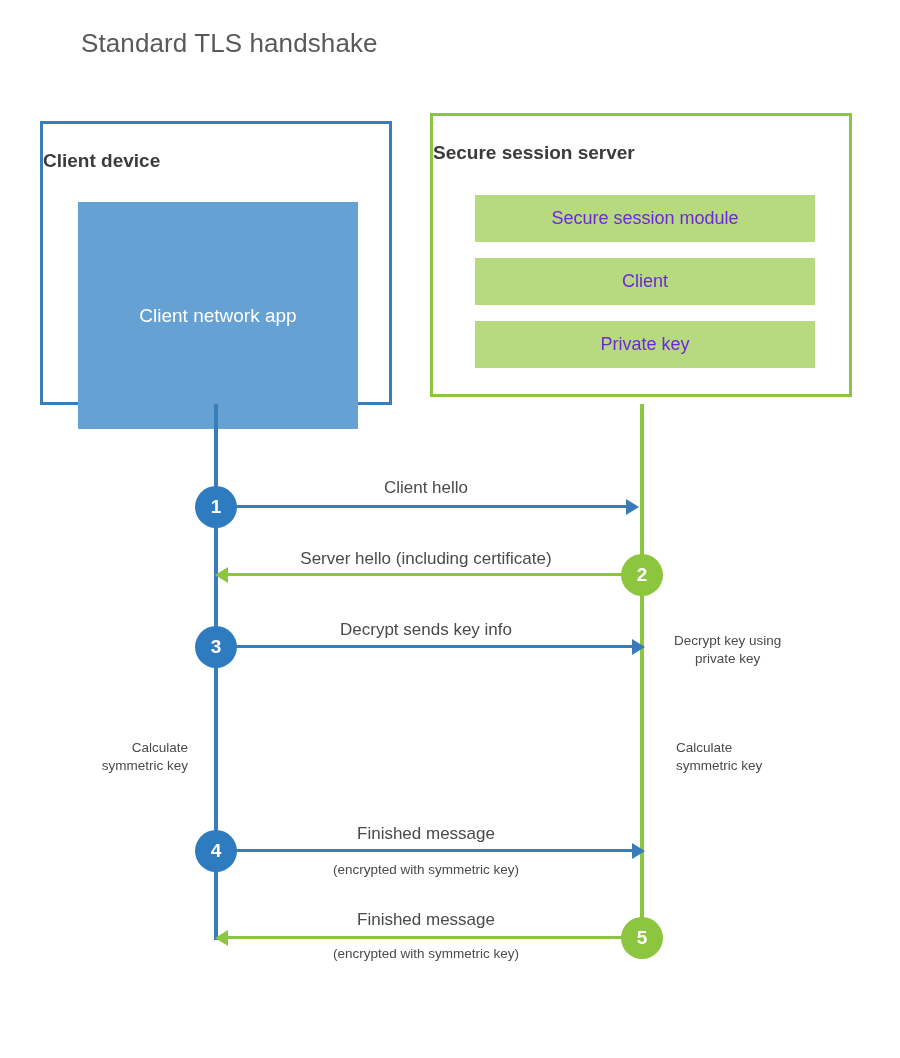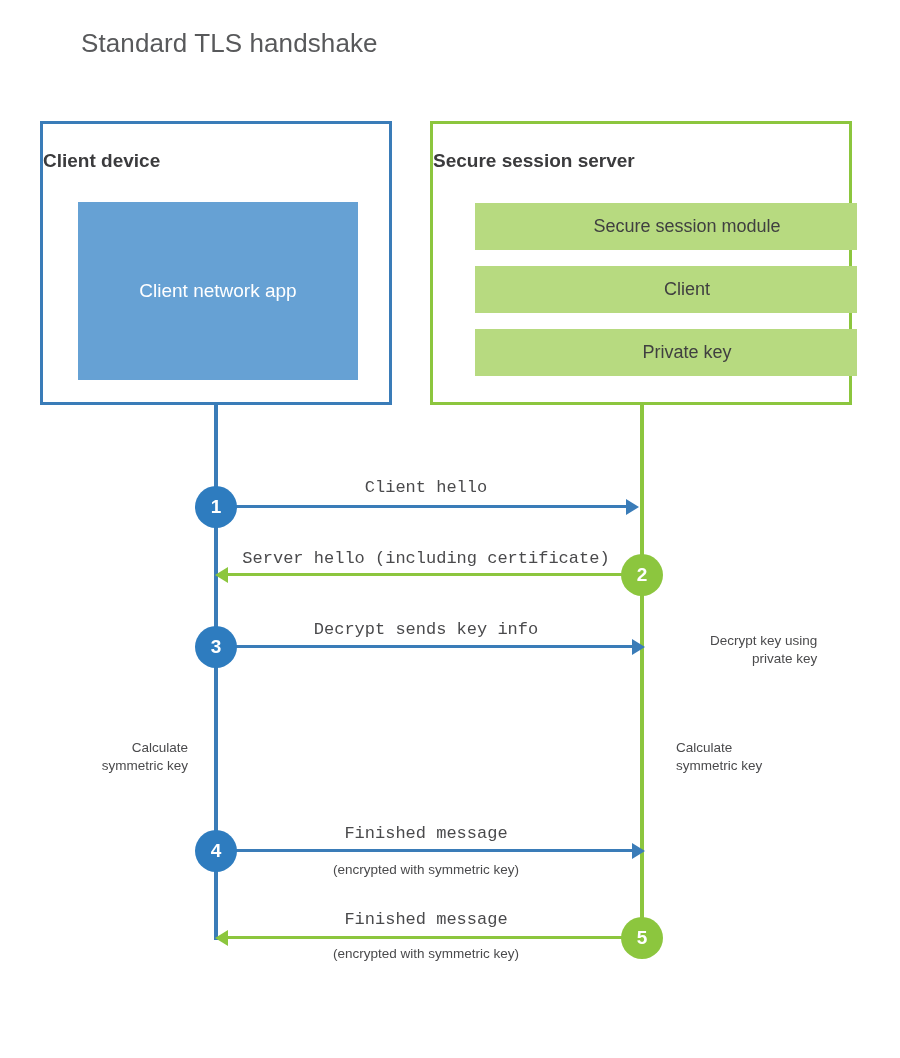--- a/index.html
+++ b/index.html
@@ -39,65 +39,64 @@
   }
   #client-box {
     left: 40px;
     top: 121px;
     width: 352px;
     height: 284px;
     border: 3px solid #3a7cb8;
   }
   #server-box {
     left: 430px;
-    top: 121px;
+    top: 113px;
     width: 422px;
     height: 284px;
     border: 3px solid #8cc63e;
   }
   .party-title {
     position: absolute;
     left: 0;
     right: 0;
     top: 26px;
     text-align: left;
     font-size: 19px;
     font-weight: bold;
     color: #3b3b3d;
   }
   #client-app-block {
     position: absolute;
     left: 35px;
     top: 78px;
     width: 280px;
-    height: 178px;
+    height: 227px;
     background: #66a1d4;
     color: #ffffff;
     font-size: 19px;
     display: flex;
     align-items: center;
     justify-content: center;
     text-align: center;
     line-height: 1.35;
     padding: 0 18px;
     box-sizing: border-box;
   }
   .server-module {
     position: absolute;
     left: 42px;
     width: 340px;
     height: 47px;
     background: #b7da80;
-    color: #404040;
+    color: #6d28d9;
     font-size: 18px;
     display: flex;
     align-items: center;
     justify-content: center;
     text-align: center;
-    padding-left: 42px;
   }
   #server-module-0 { top: 79px; }
   #server-module-1 { top: 142px; }
   #server-module-2 { top: 205px; }
 
   
   .lifeline {
     position: absolute;
     width: 4px;
   }
@@ -168,21 +167,20 @@
   #arrow-5-line  { left: 228px; top: 936px; width: 396px; }
   #arrow-5-head  { left: 215px; top: 930px; }
 
   
   .msg-label {
     position: absolute;
     font-size: 17px;
     color: #4a4a4c;
     text-align: center;
     white-space: nowrap;
-    font-family: Liberation Mono, monospace;
   }
   .msg-sub {
     position: absolute;
     font-size: 13.5px;
     color: #4a4a4c;
     text-align: center;
     white-space: nowrap;
   }
   #msg-1-label { left: 216px; width: 420px; top: 478px; }
   #msg-2-label { left: 216px; width: 420px; top: 549px; }
@@ -194,21 +192,21 @@
   #msg-5-sub   { left: 216px; width: 420px; top: 946px; }
 
   
   .side-note {
     position: absolute;
     font-size: 13.5px;
     color: #4a4a4c;
     line-height: 1.3;
     white-space: pre-line;
   }
-  #note-decrypt        { left: 674px; top: 632px; text-align: right; margin-left: 36px; }
+  #note-decrypt        { left: 674px; top: 632px; text-align: center; }
   #note-calc-server    { left: 676px; top: 739px; text-align: left; }
   #note-calc-client    { left: 10px; top: 739px; width: 178px; text-align: right; }
 </style>
 </head>
 <body>
 
 <div id="diagram-root">
 
   <div class="page-title">Standard TLS handshake</div>
 

